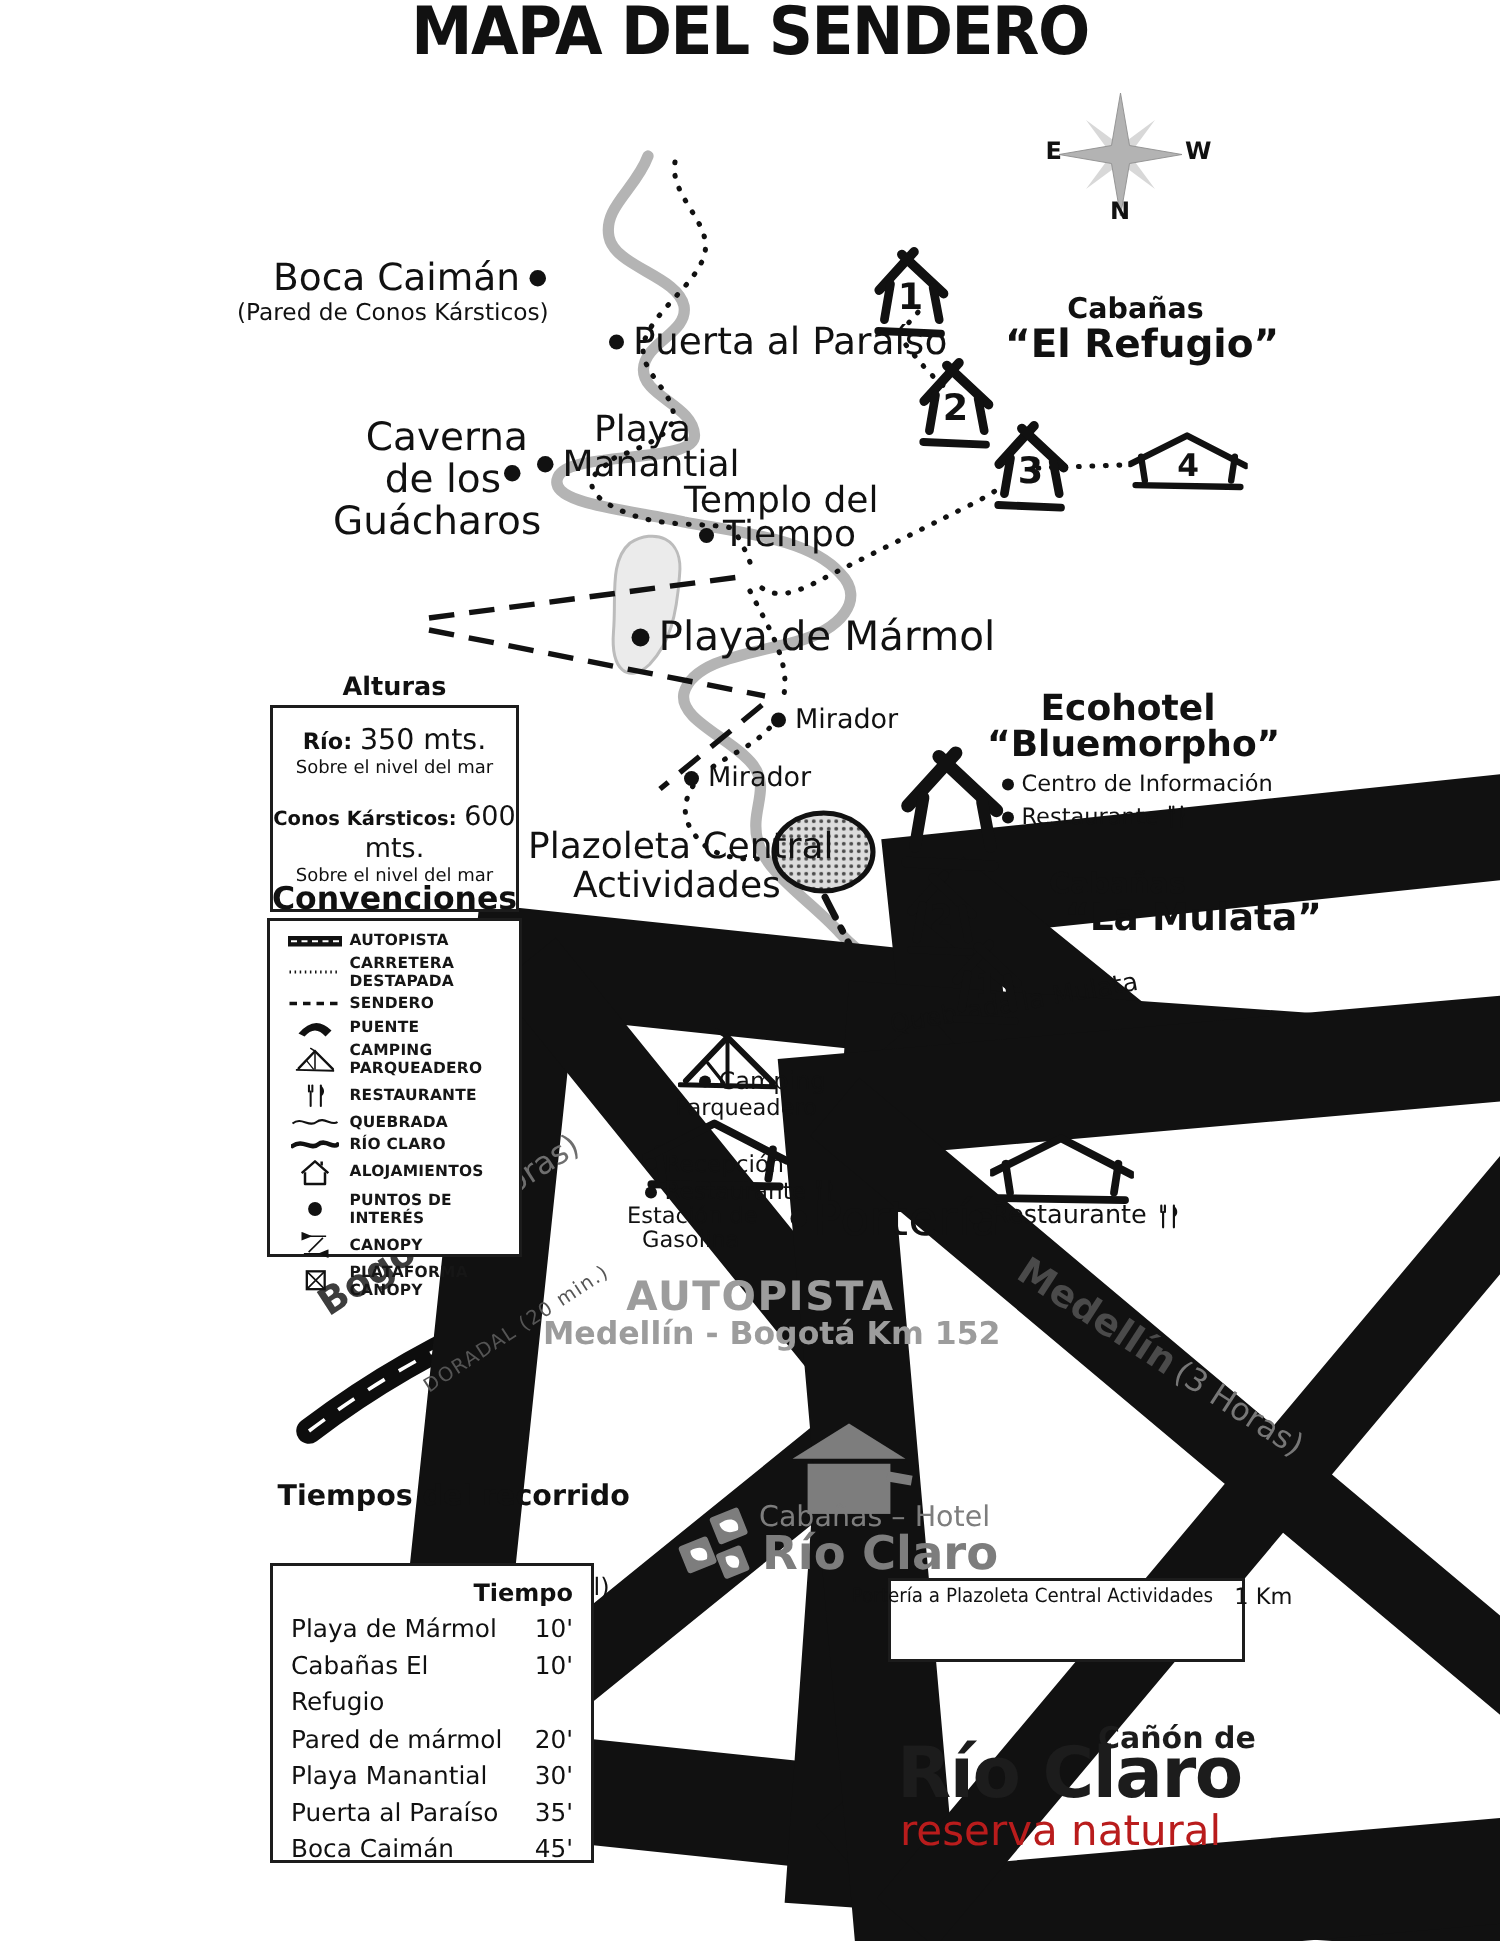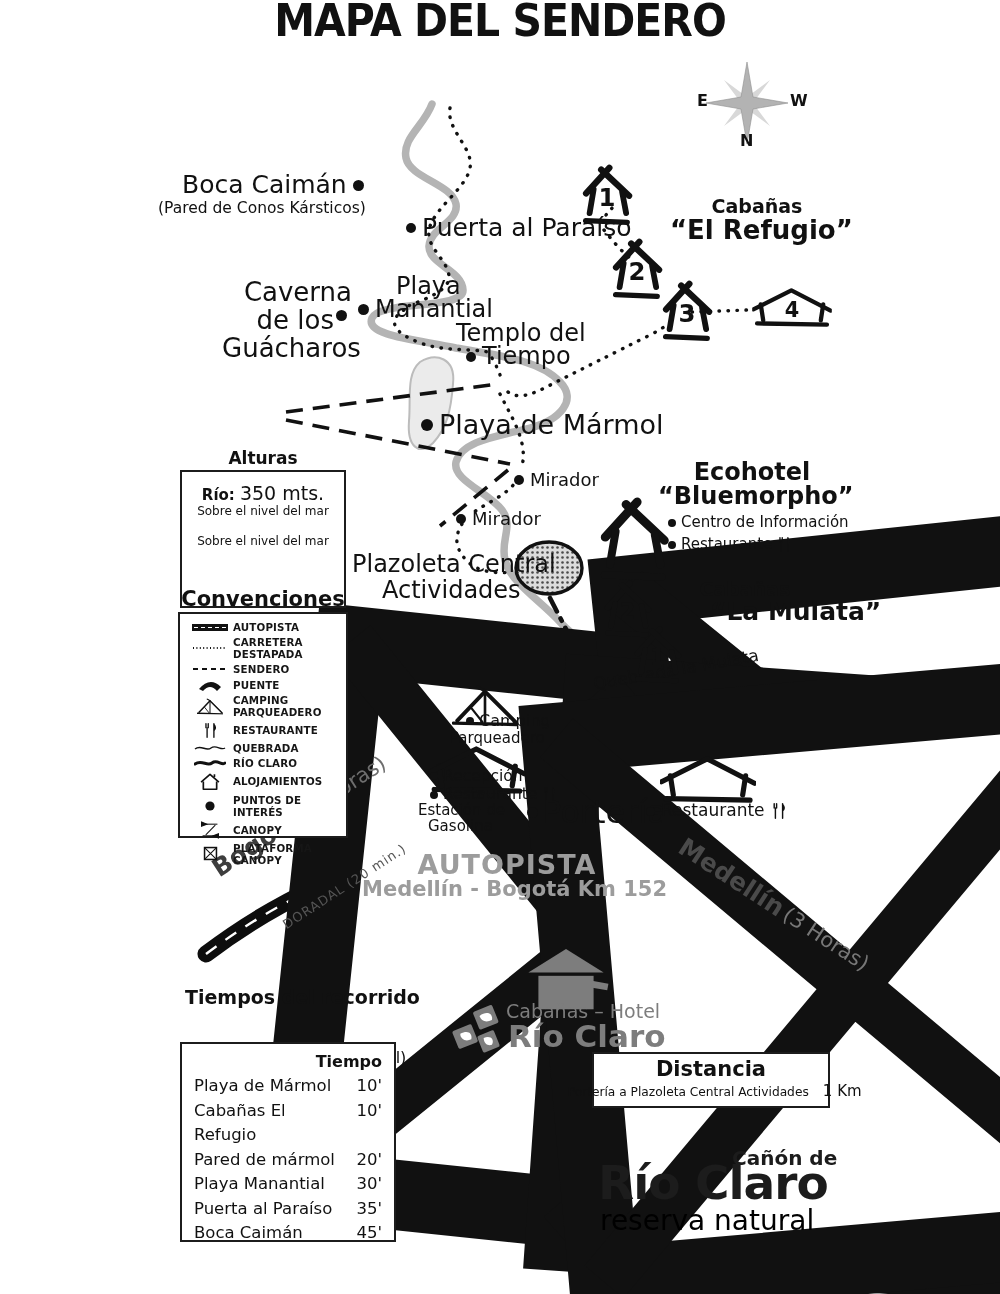--- a/index.html
+++ b/index.html
@@ -319,20 +319,24 @@
 
   <div class="abs lbl b ctr" style="left:180px;top:450px;width:166px;font-size:17px;">Alturas</div>
   <div class="box" style="left:180px;top:470px;width:166px;height:138px;">
     <div class="ctr" style="padding-top:10px;">
       <div>
         <span class="b" style="font-size:15px;">Río:</span>
         <span style="font-size:19px;">350 mts.</span>
       </div>
       <div style="font-size:12px;">Sobre el nivel del mar</div>
       <div style="height:16px;"></div>
+      <div>
+        <span class="b" style="font-size:13px;">Conos Kársticos:</span>
+        <span style="font-size:18px;">600 mts.</span>
+      </div>
       <div style="font-size:12px;">Sobre el nivel del mar</div>
     </div>
   </div>
 
   <div class="abs lbl b ctr" style="left:178px;top:588px;width:170px;font-size:21px;">Convenciones</div>
   <div class="box" style="left:178px;top:612px;width:170px;height:226px;">
     <div class="legend-grid">
       <span class="ic">
         <svg width="36" height="9" viewBox="0 0 36 9">
             <rect y="1" width="36" height="7" fill="#111"></rect>
@@ -443,33 +447,32 @@
         <span>Puerta al Paraíso</span>
         <span class="tm">35'</span>
       </div>
     <div class="trow">
         <span>Boca Caimán</span>
         <span class="tm">45'</span>
       </div>
   </div>
 
   <div class="box" style="left:592px;top:1052px;width:238px;height:56px;">
-    <div class="ctr b" style="font-size:21px;margin-top:3px;">Distancia</div>
     <div class="row" style="justify-content:center;gap:6px;margin-top:1px;">
       <span style="font-size:13px;display:inline-block;transform:scaleX(0.94);transform-origin:center;">Portería a Plazoleta Central Actividades</span>
       <span style="font-size:15px;">1 Km</span>
     </div>
   </div>
 
   <svg class="abs icon" style="left:520px;top:944px;" width="92" height="67" viewBox="0 0 110 80">
       <use href="#sym-grayhouse"></use>
     </svg>
   <svg class="abs icon" style="left:448px;top:998px;" width="70" height="62" viewBox="0 0 90 90">
       <use href="#sym-butterfly"></use>
     </svg>
   <div class="abs lbl" style="left:506px;top:1002px;font-size:19px;color:#7d7d7d;">Cabañas – Hotel</div>
   <div class="abs lbl b" style="left:508px;top:1020px;font-size:31px;color:#7d7d7d;">Río Claro</div>
 
   <div class="abs lbl" style="left:732px;top:1148px;font-size:20px;font-weight:600;color:#1c1c1c;">Cañón de</div>
   <div class="abs lbl" style="left:598px;top:1158px;font-size:47px;font-weight:800;letter-spacing:-1px;color:#1c1c1c;">Río Claro</div>
-  <div class="abs lbl" style="left:600px;top:1206px;font-size:28px;color:#000000;">reserva natural</div>
+  <div class="abs lbl" style="left:600px;top:1206px;font-size:28px;color:#b91c1c;">reserva natural</div>
 
 </div>
 
 </body></html>

